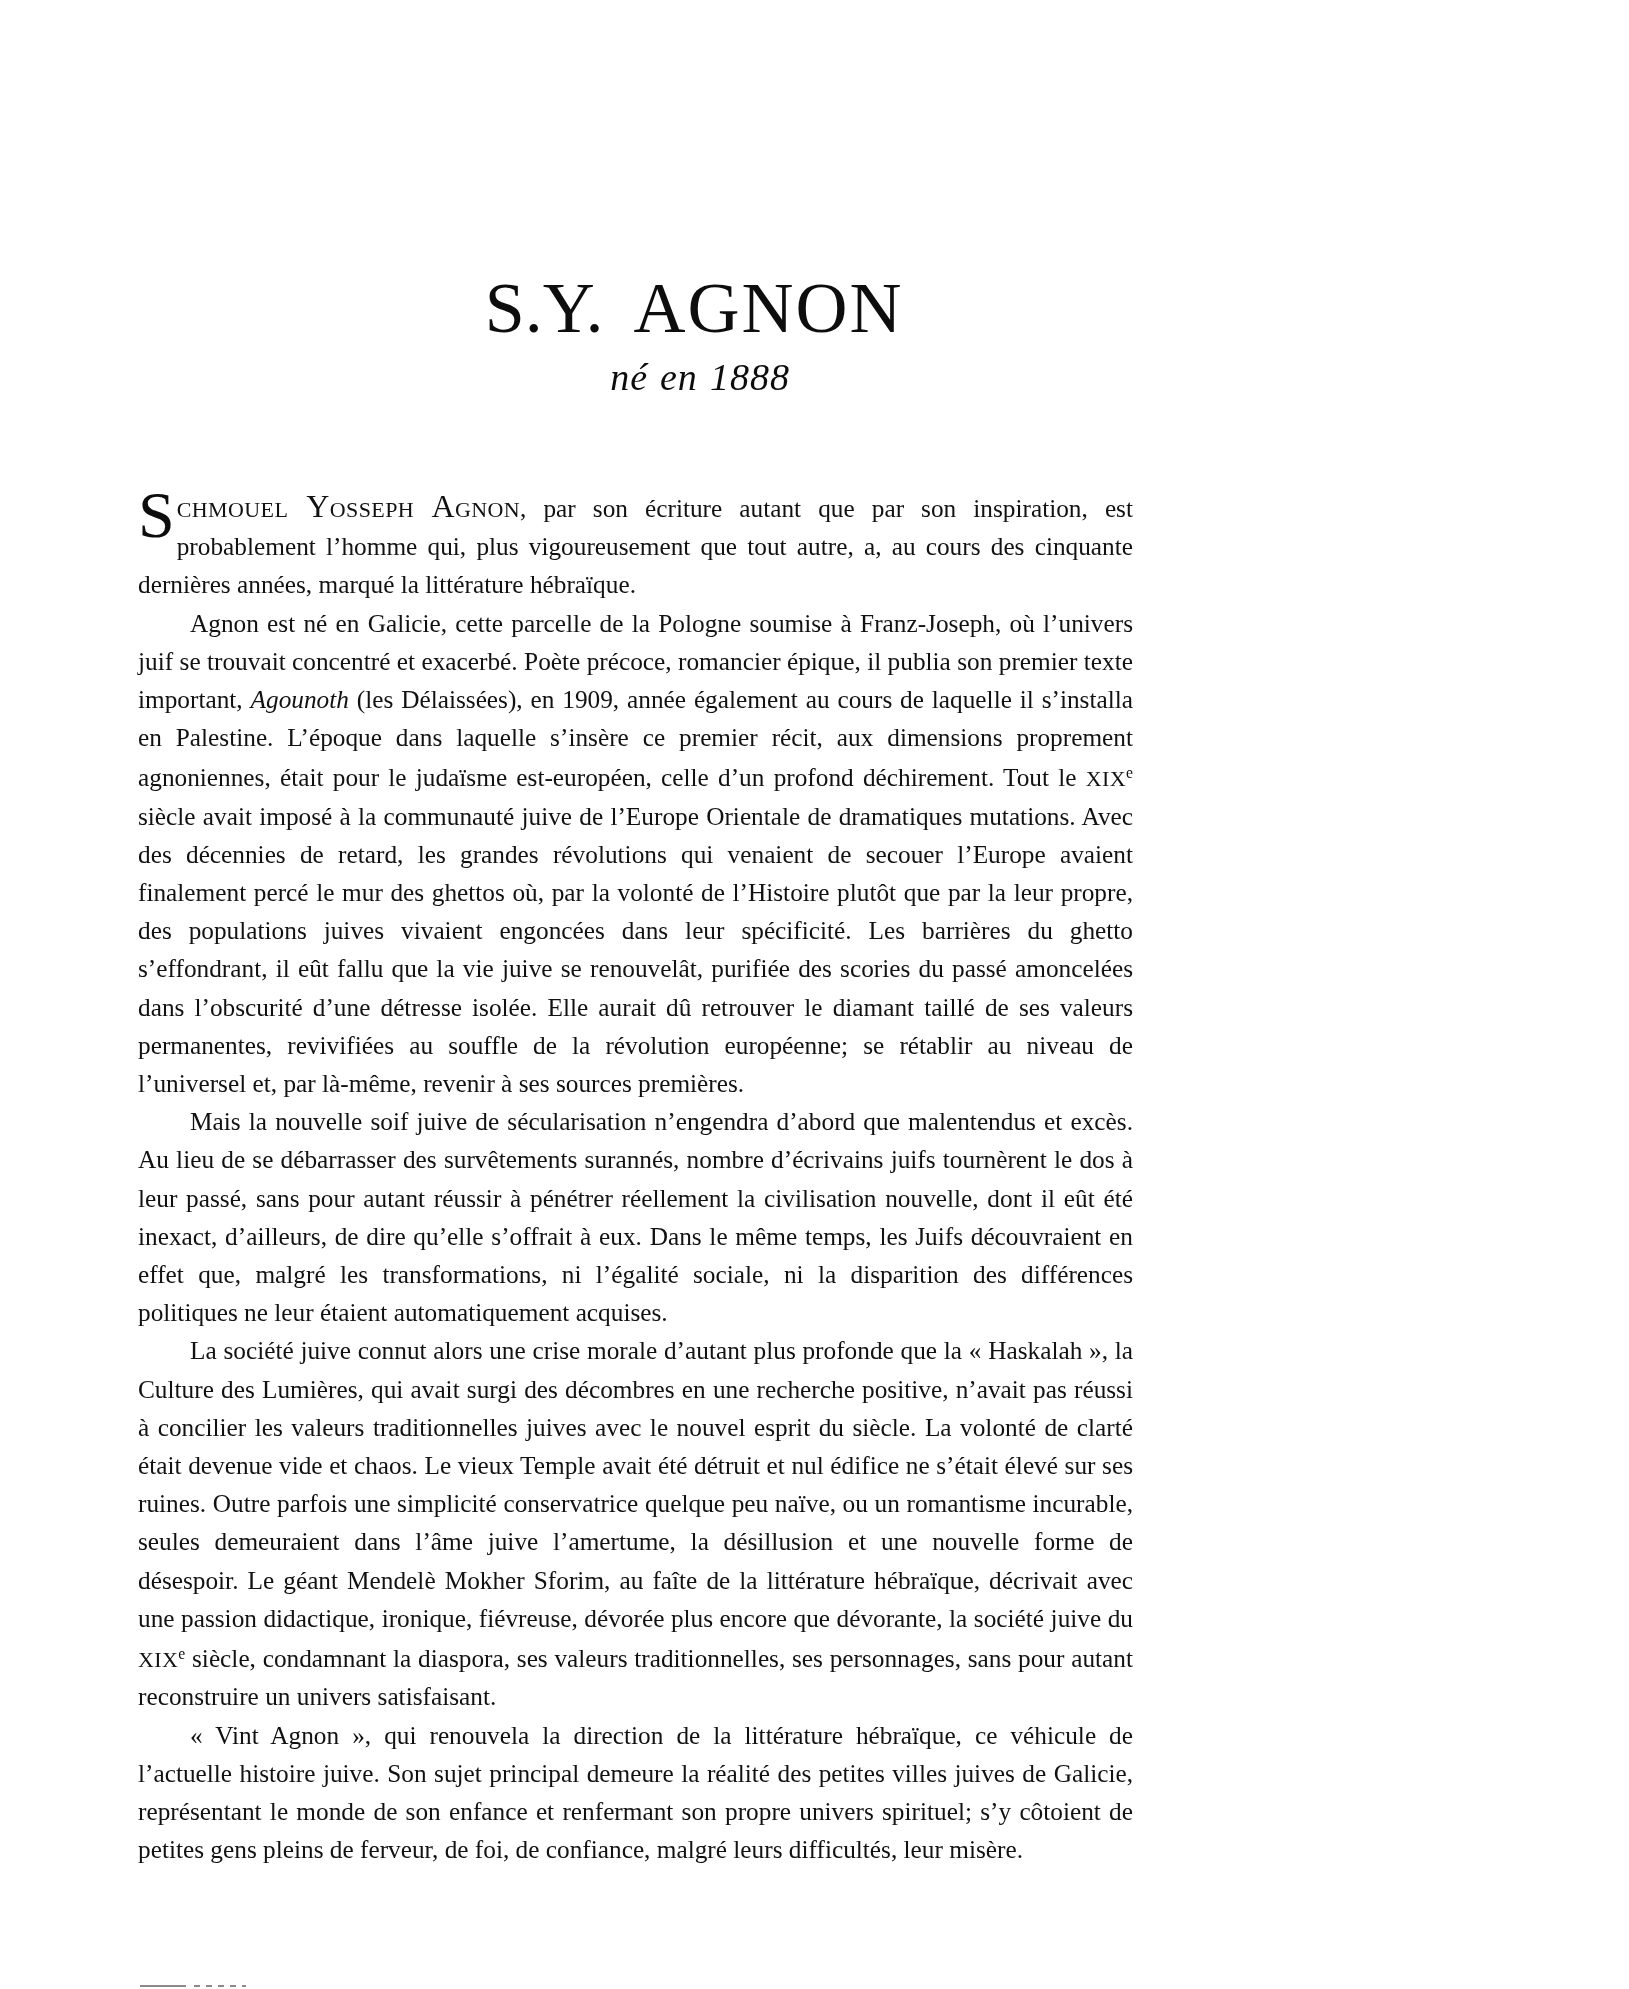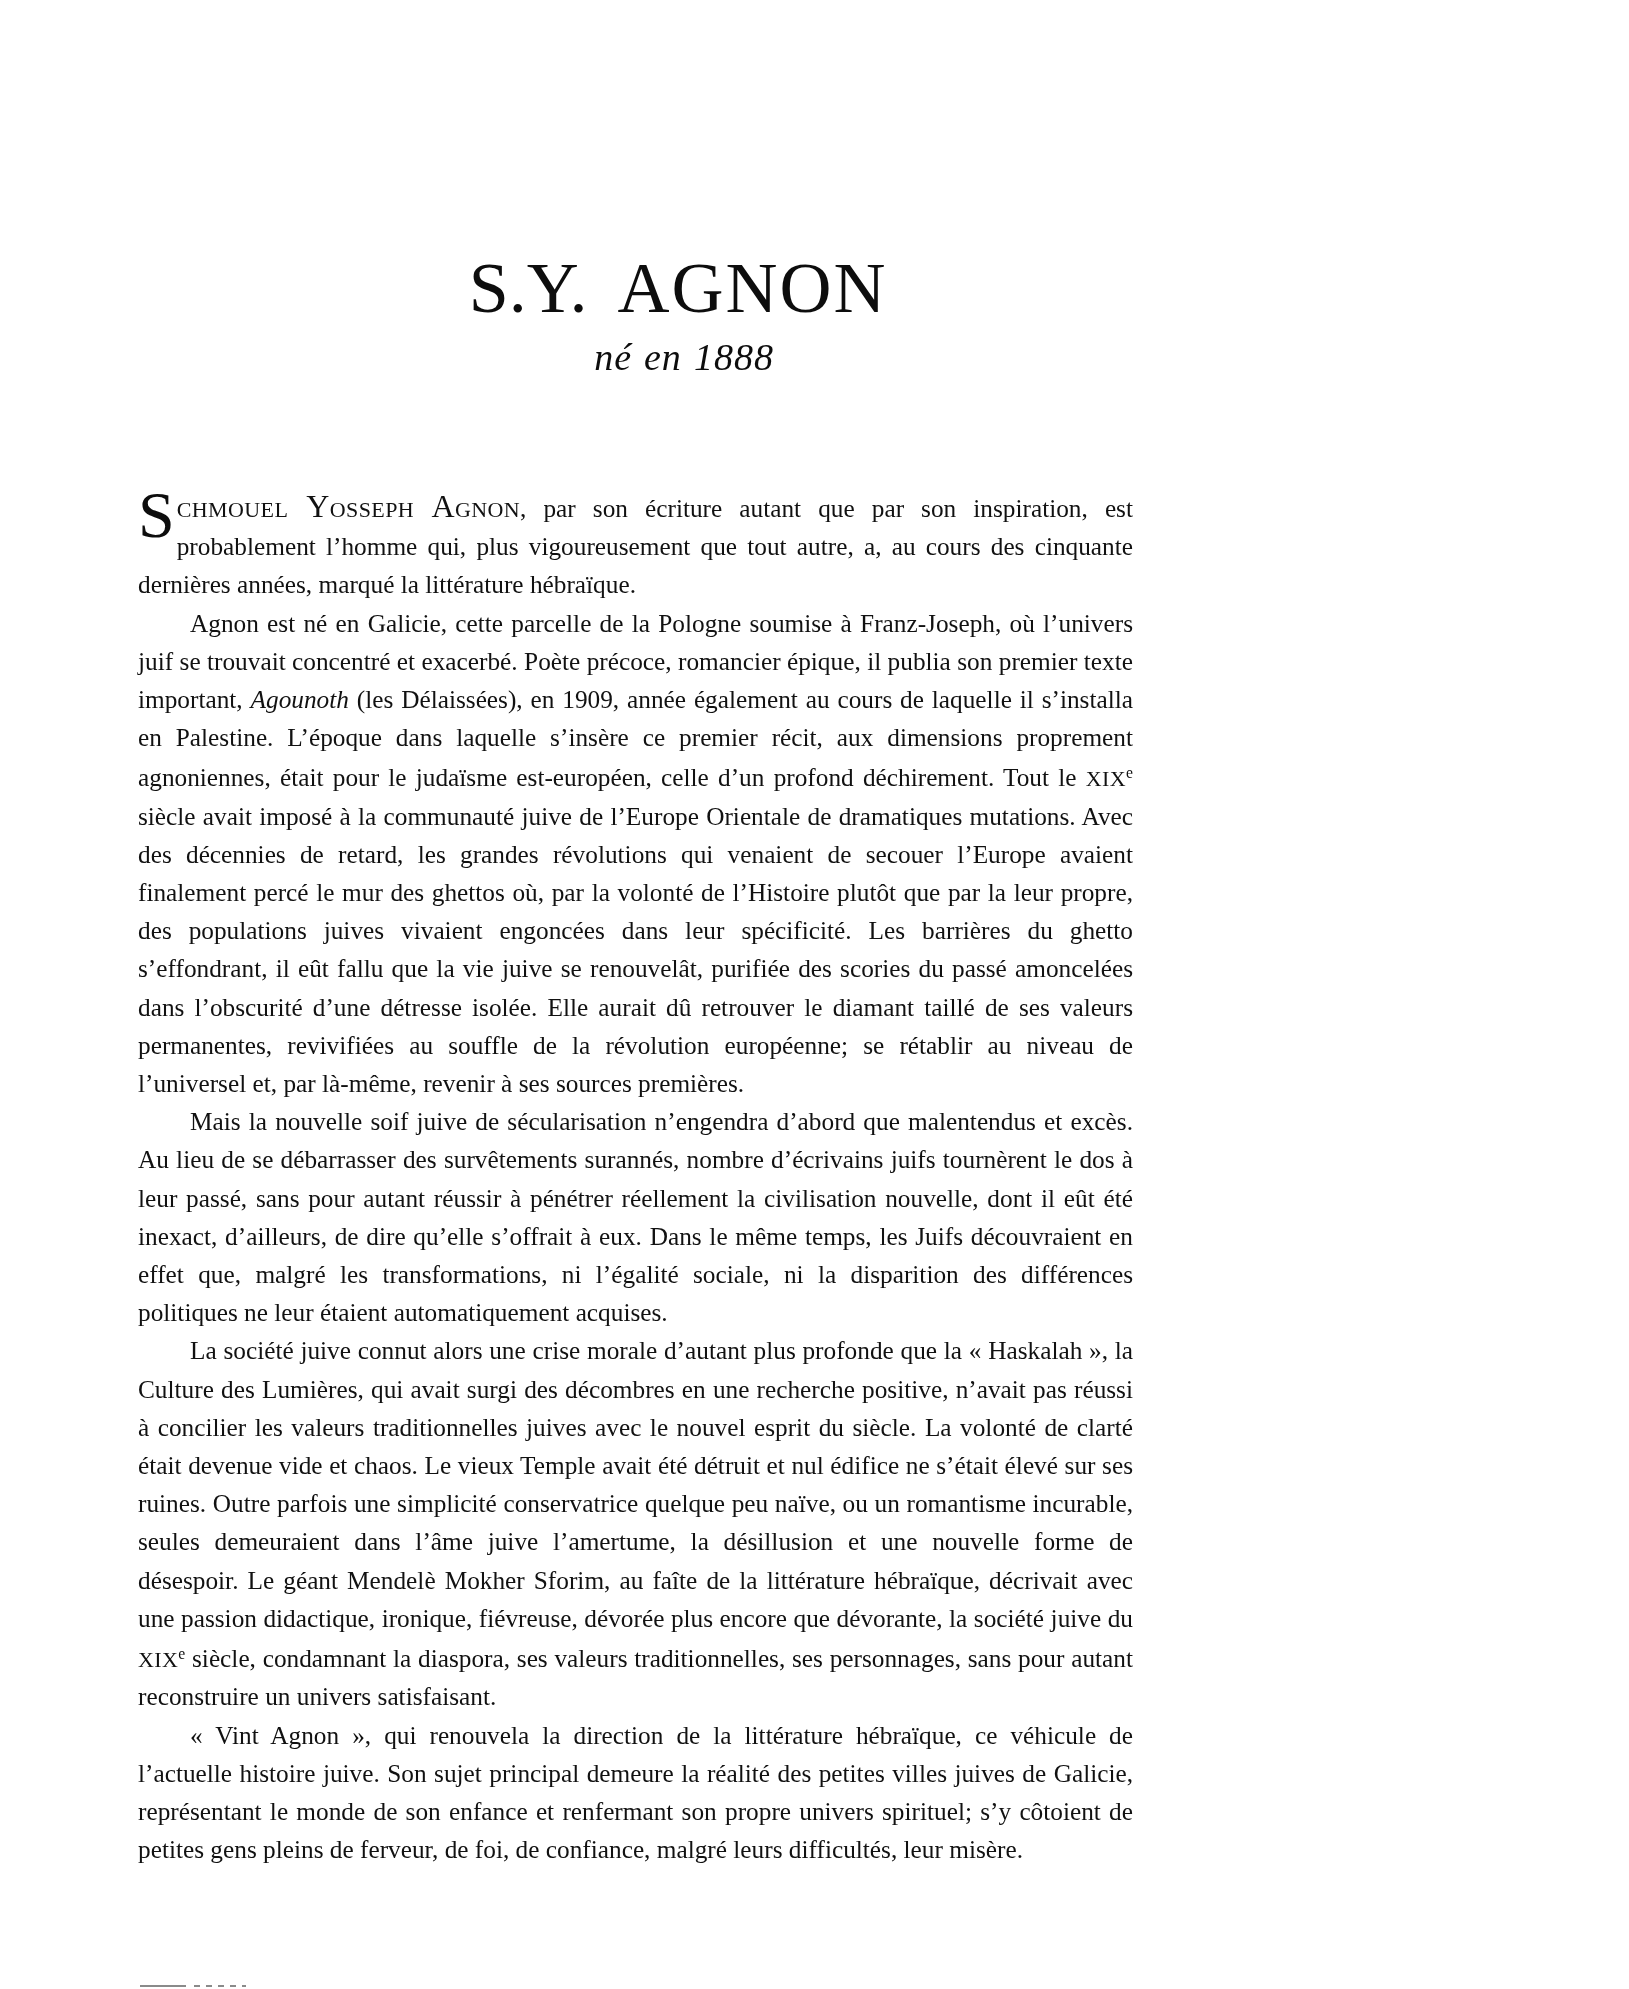--- a/index.html
+++ b/index.html
@@ -19,23 +19,24 @@
     margin: 0 auto;
     background: #ffffff;
     overflow: hidden;
     box-sizing: border-box;
   }
 
   
   .title-block {
     position: absolute;
     left: 0;
-    top: 252px;
+    top: 272px;
     width: 1356px;
     text-align: center;
+    padding-left: 16px;
   }
   .doc-title {
     font-family: "Liberation Serif", "DejaVu Serif", serif;
     font-size: 72px;
     line-height: 1.0;
     font-weight: 400;
     letter-spacing: 2px;
     margin: 0;
     color: #0d0d0d;
   }

